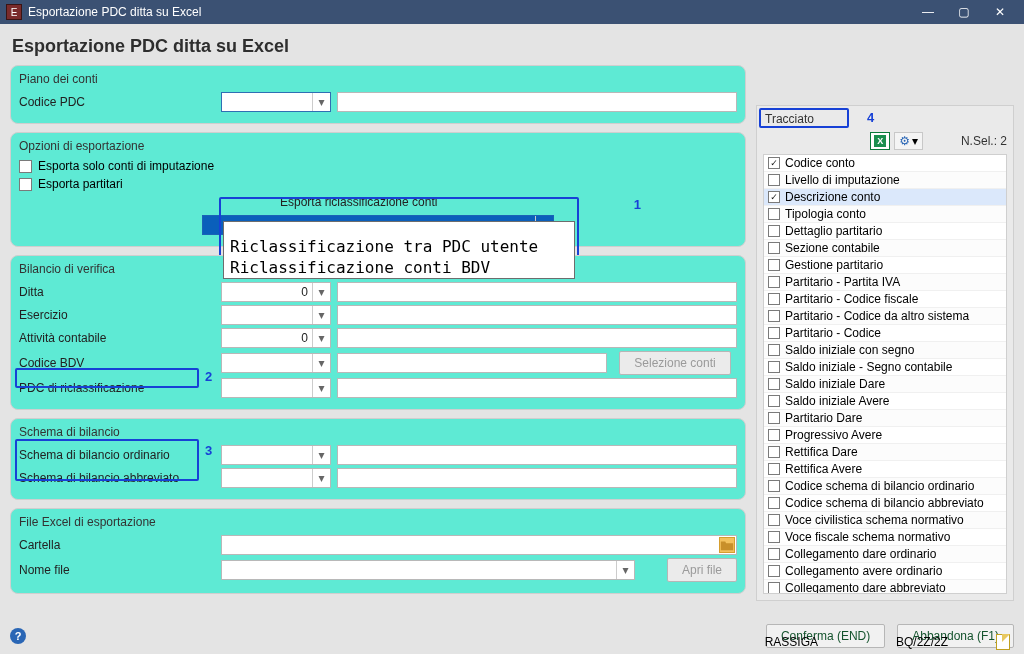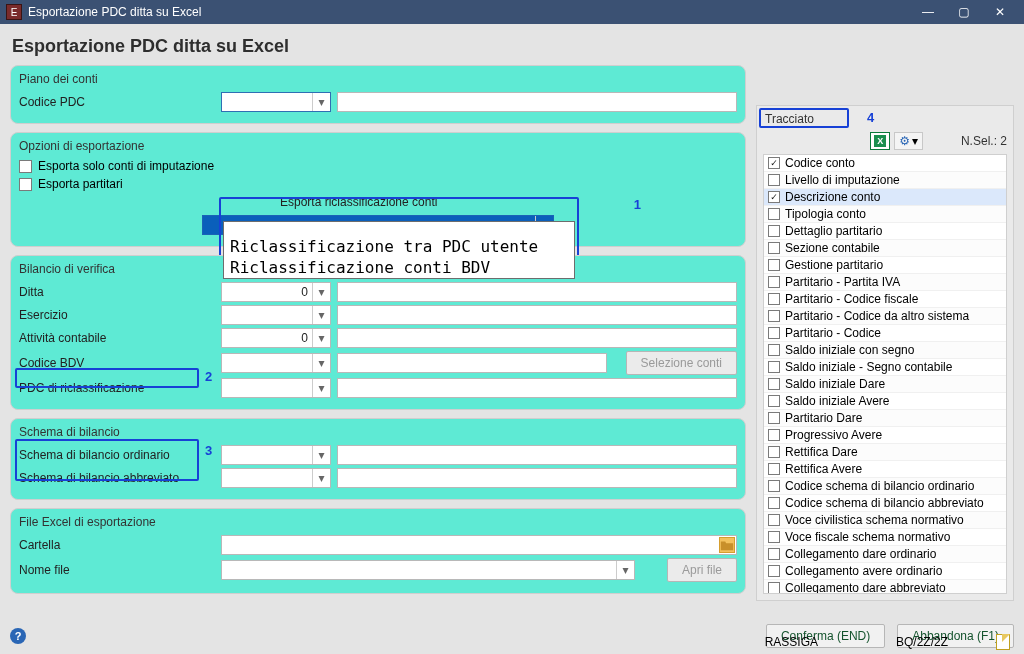--- a/index.html
+++ b/index.html
@@ -134,21 +134,21 @@
               <span class="arrow">▾</span>
             </div>
           <div class="txt long"></div>
         </div>
         <div class="row">
           <div class="lbl">Codice BDV</div>
           <div class="combo mid">
               <span class="arrow">▾</span>
             </div>
           <div class="txt" style="width:270px;"></div>
-          <div class="sel-conti-row" style="flex:1;">
+          <div class="sel-conti-row" style="flex:1;justify-content:center;">
             <div class="btn dis">Selezione conti</div>
           </div>
         </div>
         <div class="row">
           <div class="lbl">PDC di riclassificazione</div>
           <div class="combo mid">
               <span class="arrow">▾</span>
             </div>
           <div class="txt long"></div>
         </div>

